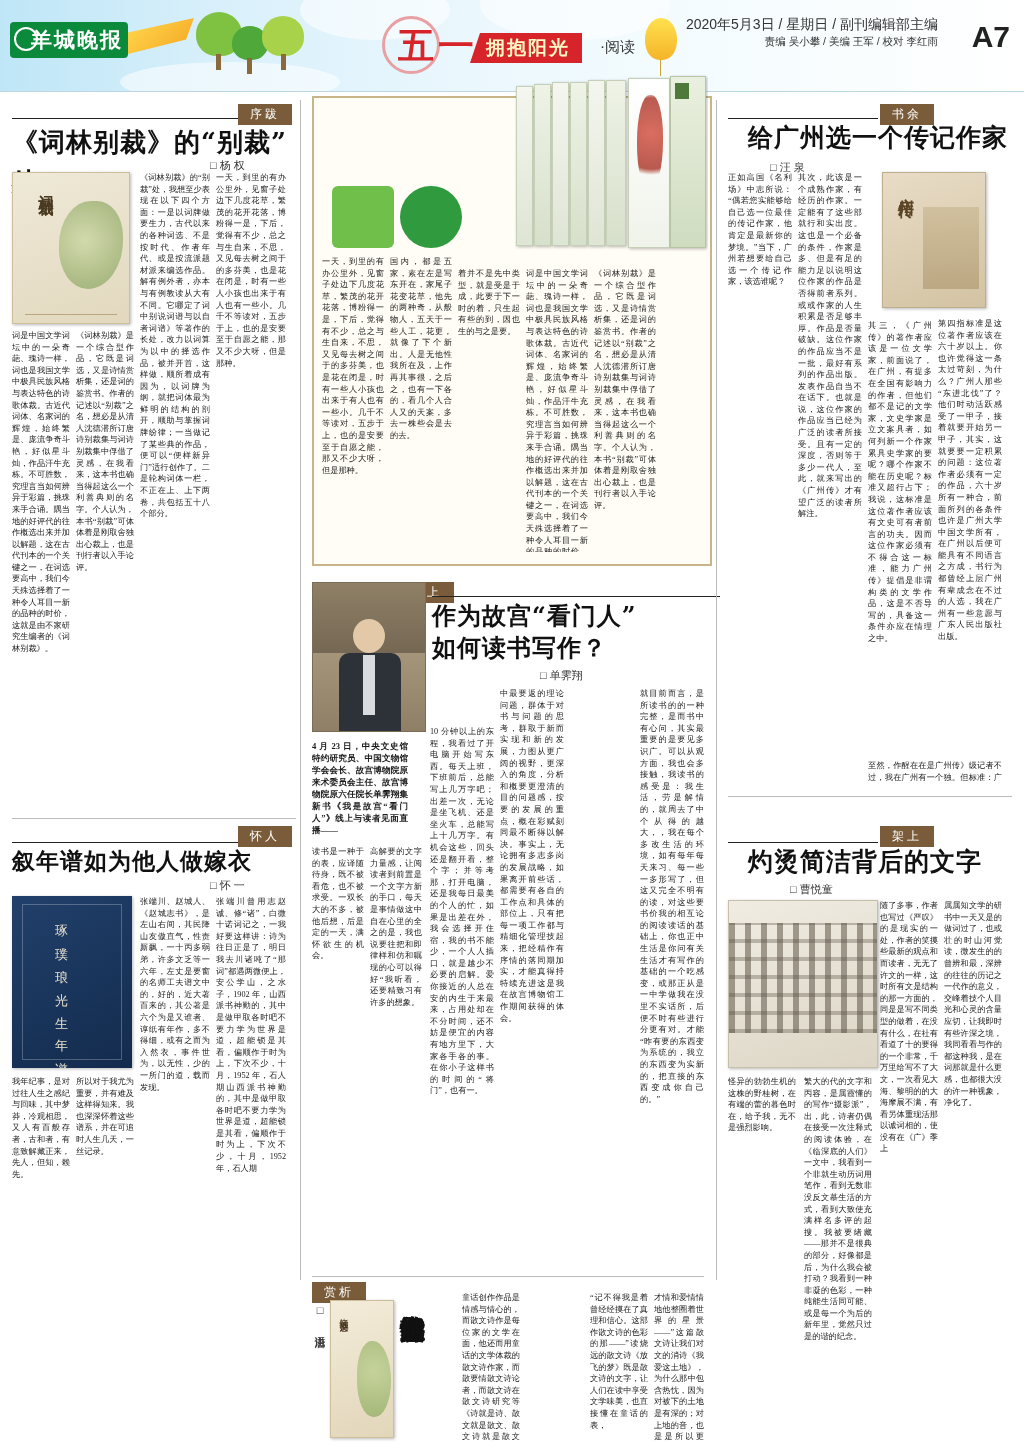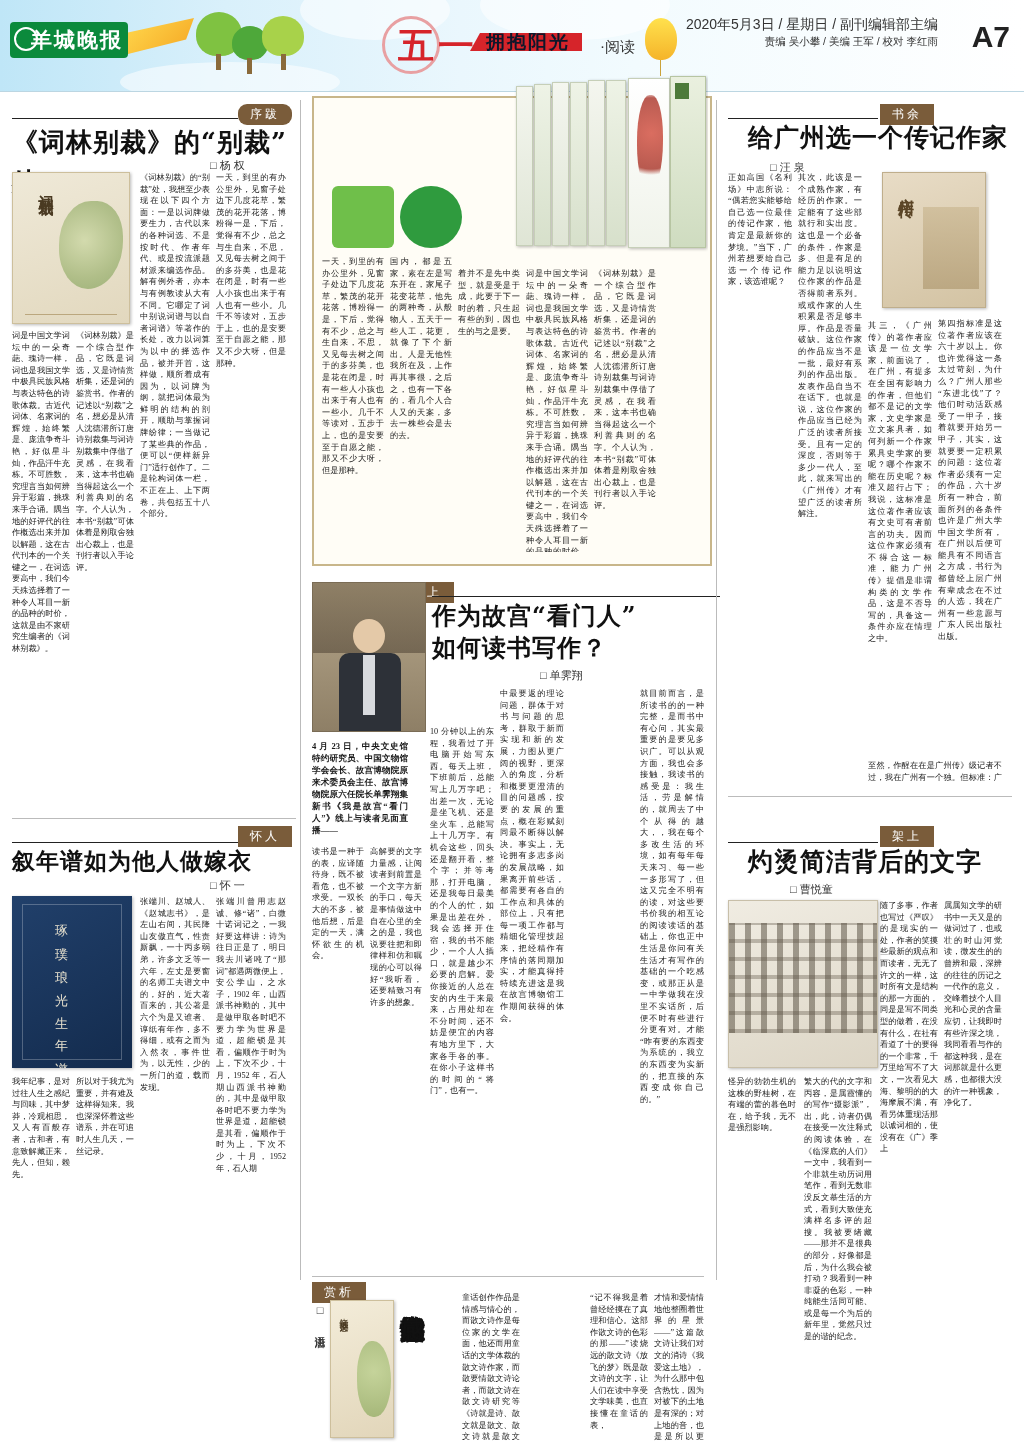--- a/index.html
+++ b/index.html
@@ -54,22 +54,22 @@
   .wuyi {
     position:absolute; left:392px; top:22px; width:92px; height:48px;
     color:#d6242a; font-size:36px; font-weight:bold; letter-spacing:4px;
     display:flex; align-items:center; justify-content:center;
   }
   .wuyi-circle {
     position:absolute; left:382px; top:16px; width:58px; height:58px;
     border:3px solid #e8a0a2; border-radius:50%;
   }
   .embrace {
-    position:absolute; left:470px; top:33px; height:18px;
-    background:#d6242a; color:#0f172a; font-size:19px; font-weight:bold;
+    position:absolute; left:470px; top:33px; height:30px;
+    background:#d6242a; color:#fef9c3; font-size:19px; font-weight:bold;
     padding:2px 12px 2px 16px; letter-spacing:2px;
     display:flex; align-items:center;
     clip-path:polygon(10px 0,100% 0,100% 100%,0 100%);
   }
   .balloon {
     position:absolute; left:645px; top:18px; width:32px; height:42px;
     background:linear-gradient(180deg,#ffe14d,#f5b42a);
     border-radius:50% 50% 45% 45%;
   }
   .balloon-str {
@@ -158,21 +158,21 @@
     <div class="balloon"></div>
     <div class="balloon-str"></div>
 
     <div class="mh-right">
       <div class="line1">2020年5月3日 / 星期日 / 副刊编辑部主编</div>
       <div>责编 吴小攀 / 美编 王军 / 校对 李红雨</div>
     </div>
     <div class="page-no">A7</div>
   </div>
 
-  <div class="sec-tag" style="left:238px;top:104px;border-radius:9px;">序跋</div>
+  <div class="sec-tag" style="left:238px;top:104px;">序跋</div>
   <div class="rule" style="left:12px;top:118px;width:226px;height:1px;"></div>
   <div class="headline" style="left:12px;top:122px;width:288px;font-size:26px;line-height:40px;">《词林别裁》的“别裁”处</div>
   <div class="byline" style="left:210px;top:158px;">□ 杨 权</div>
 
   <div class="imgbox bk-shadow" style="left:12px;top:172px;width:118px;height:152px;background:linear-gradient(160deg,#efe9d8,#e2d8be);border:1px solid #cdbf9c;">
     <div style="position:absolute;left:8px;top:10px;width:34px;height:92px;writing-mode:vertical-rl;text-orientation:upright;font-size:15px;font-weight:bold;color:#4a3a22;letter-spacing:2px;">词林别裁</div>
     <div style="position:absolute;left:46px;top:28px;width:64px;height:88px;background:radial-gradient(circle at 40% 45%,#cfd9a8,#a7b97e 60%,#8fa86a);border-radius:50% 40% 55% 45%;opacity:.85;"></div>
     <div style="position:absolute;left:12px;bottom:8px;width:92px;height:1px;background:#bba77e;"></div>
   </div>
 

